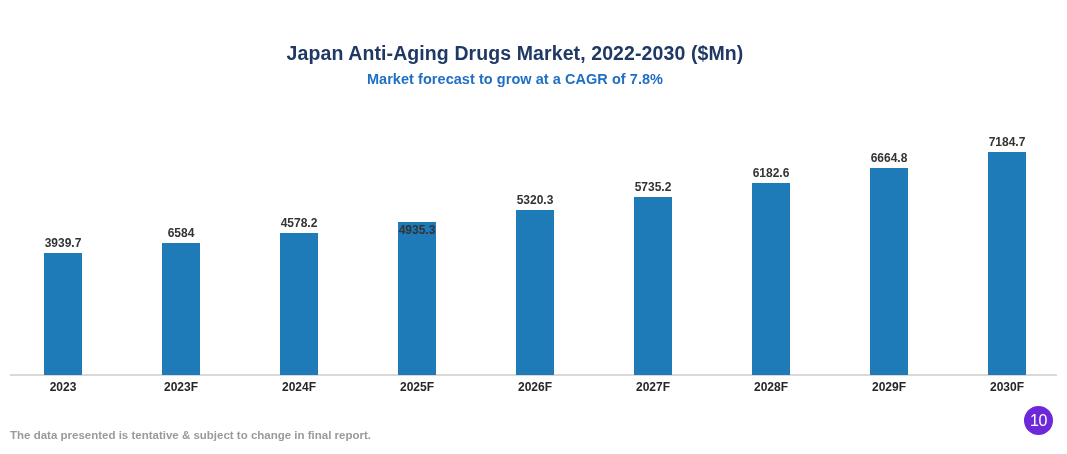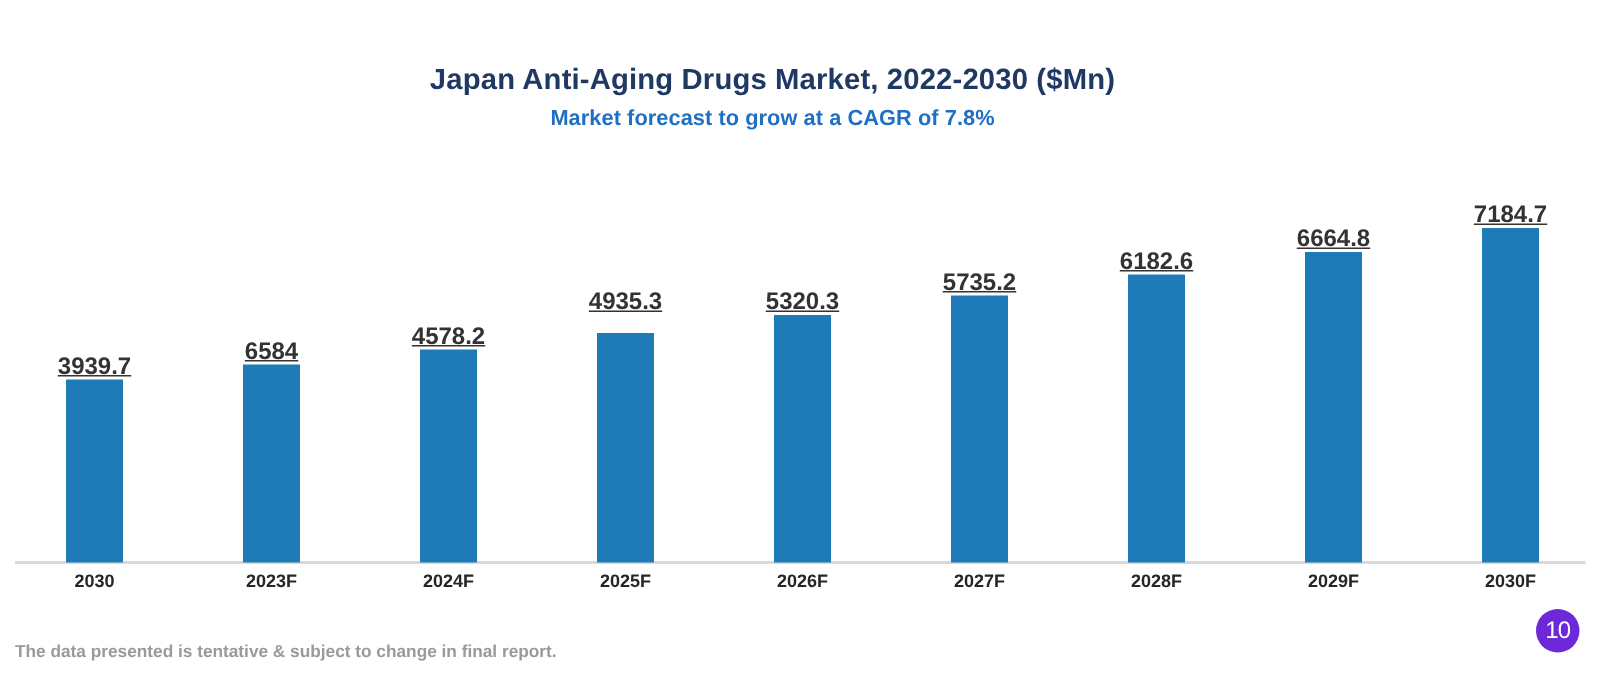--- a/index.html
+++ b/index.html
@@ -66,25 +66,24 @@
     left: 40px;
     bottom: 79px;              
     width: 38px;
     background: #1f7ab8;
   }
   .bar-value {
     position: absolute;
     left: 0;
     width: 118px;
     text-align: center;
-    font-size: 16px;
+    font-size: 12px;
     font-weight: bold;
     color: #333333;
     white-space: nowrap;
-    text-decoration: underline;
   }
   .bar-category {
     position: absolute;
     left: 0;
     top: 380px;
     width: 118px;
     text-align: center;
     font-size: 12px;
     font-weight: bold;
     color: #262626;
@@ -137,35 +136,35 @@
   <div id="chart-title">Japan Anti-Aging Drugs Market, 2022-2030 ($Mn)</div>
   <div id="chart-subtitle">Market forecast to grow at a CAGR of 7.8%</div>
 </div>
 
 <div id="plot-area">
   <div id="axis-line" style="background: rgb(217, 217, 217);"></div>
   <div id="bars-container">
       <div class="bar-group" style="left: 4px;">
         <div class="bar" style="height: 122.131px; background: rgb(31, 122, 184);"></div>
         <div class="bar-value" style="top: 235.869px;">3939.7</div>
-        <div class="bar-category">2030</div>
+        <div class="bar-category">2023</div>
       </div>
       <div class="bar-group" style="left: 122px;">
         <div class="bar" style="height: 131.657px; background: rgb(31, 122, 184);"></div>
         <div class="bar-value" style="top: 226.343px;">6584</div>
         <div class="bar-category">2023F</div>
       </div>
       <div class="bar-group" style="left: 240px;">
         <div class="bar" style="height: 141.924px; background: rgb(31, 122, 184);"></div>
         <div class="bar-value" style="top: 216.076px;">4578.2</div>
         <div class="bar-category">2024F</div>
       </div>
       <div class="bar-group" style="left: 358px;">
         <div class="bar" style="height: 152.994px; background: rgb(31, 122, 184);"></div>
-        <div class="bar-value" style="top: 193px;">4935.3</div>
+        <div class="bar-value" style="top: 223px;">4935.3</div>
         <div class="bar-category">2025F</div>
       </div>
       <div class="bar-group" style="left: 476px;">
         <div class="bar" style="height: 164.929px; background: rgb(31, 122, 184);"></div>
         <div class="bar-value" style="top: 193.071px;">5320.3</div>
         <div class="bar-category">2026F</div>
       </div>
       <div class="bar-group" style="left: 594px;">
         <div class="bar" style="height: 177.791px; background: rgb(31, 122, 184);"></div>
         <div class="bar-value" style="top: 180.209px;">5735.2</div>

